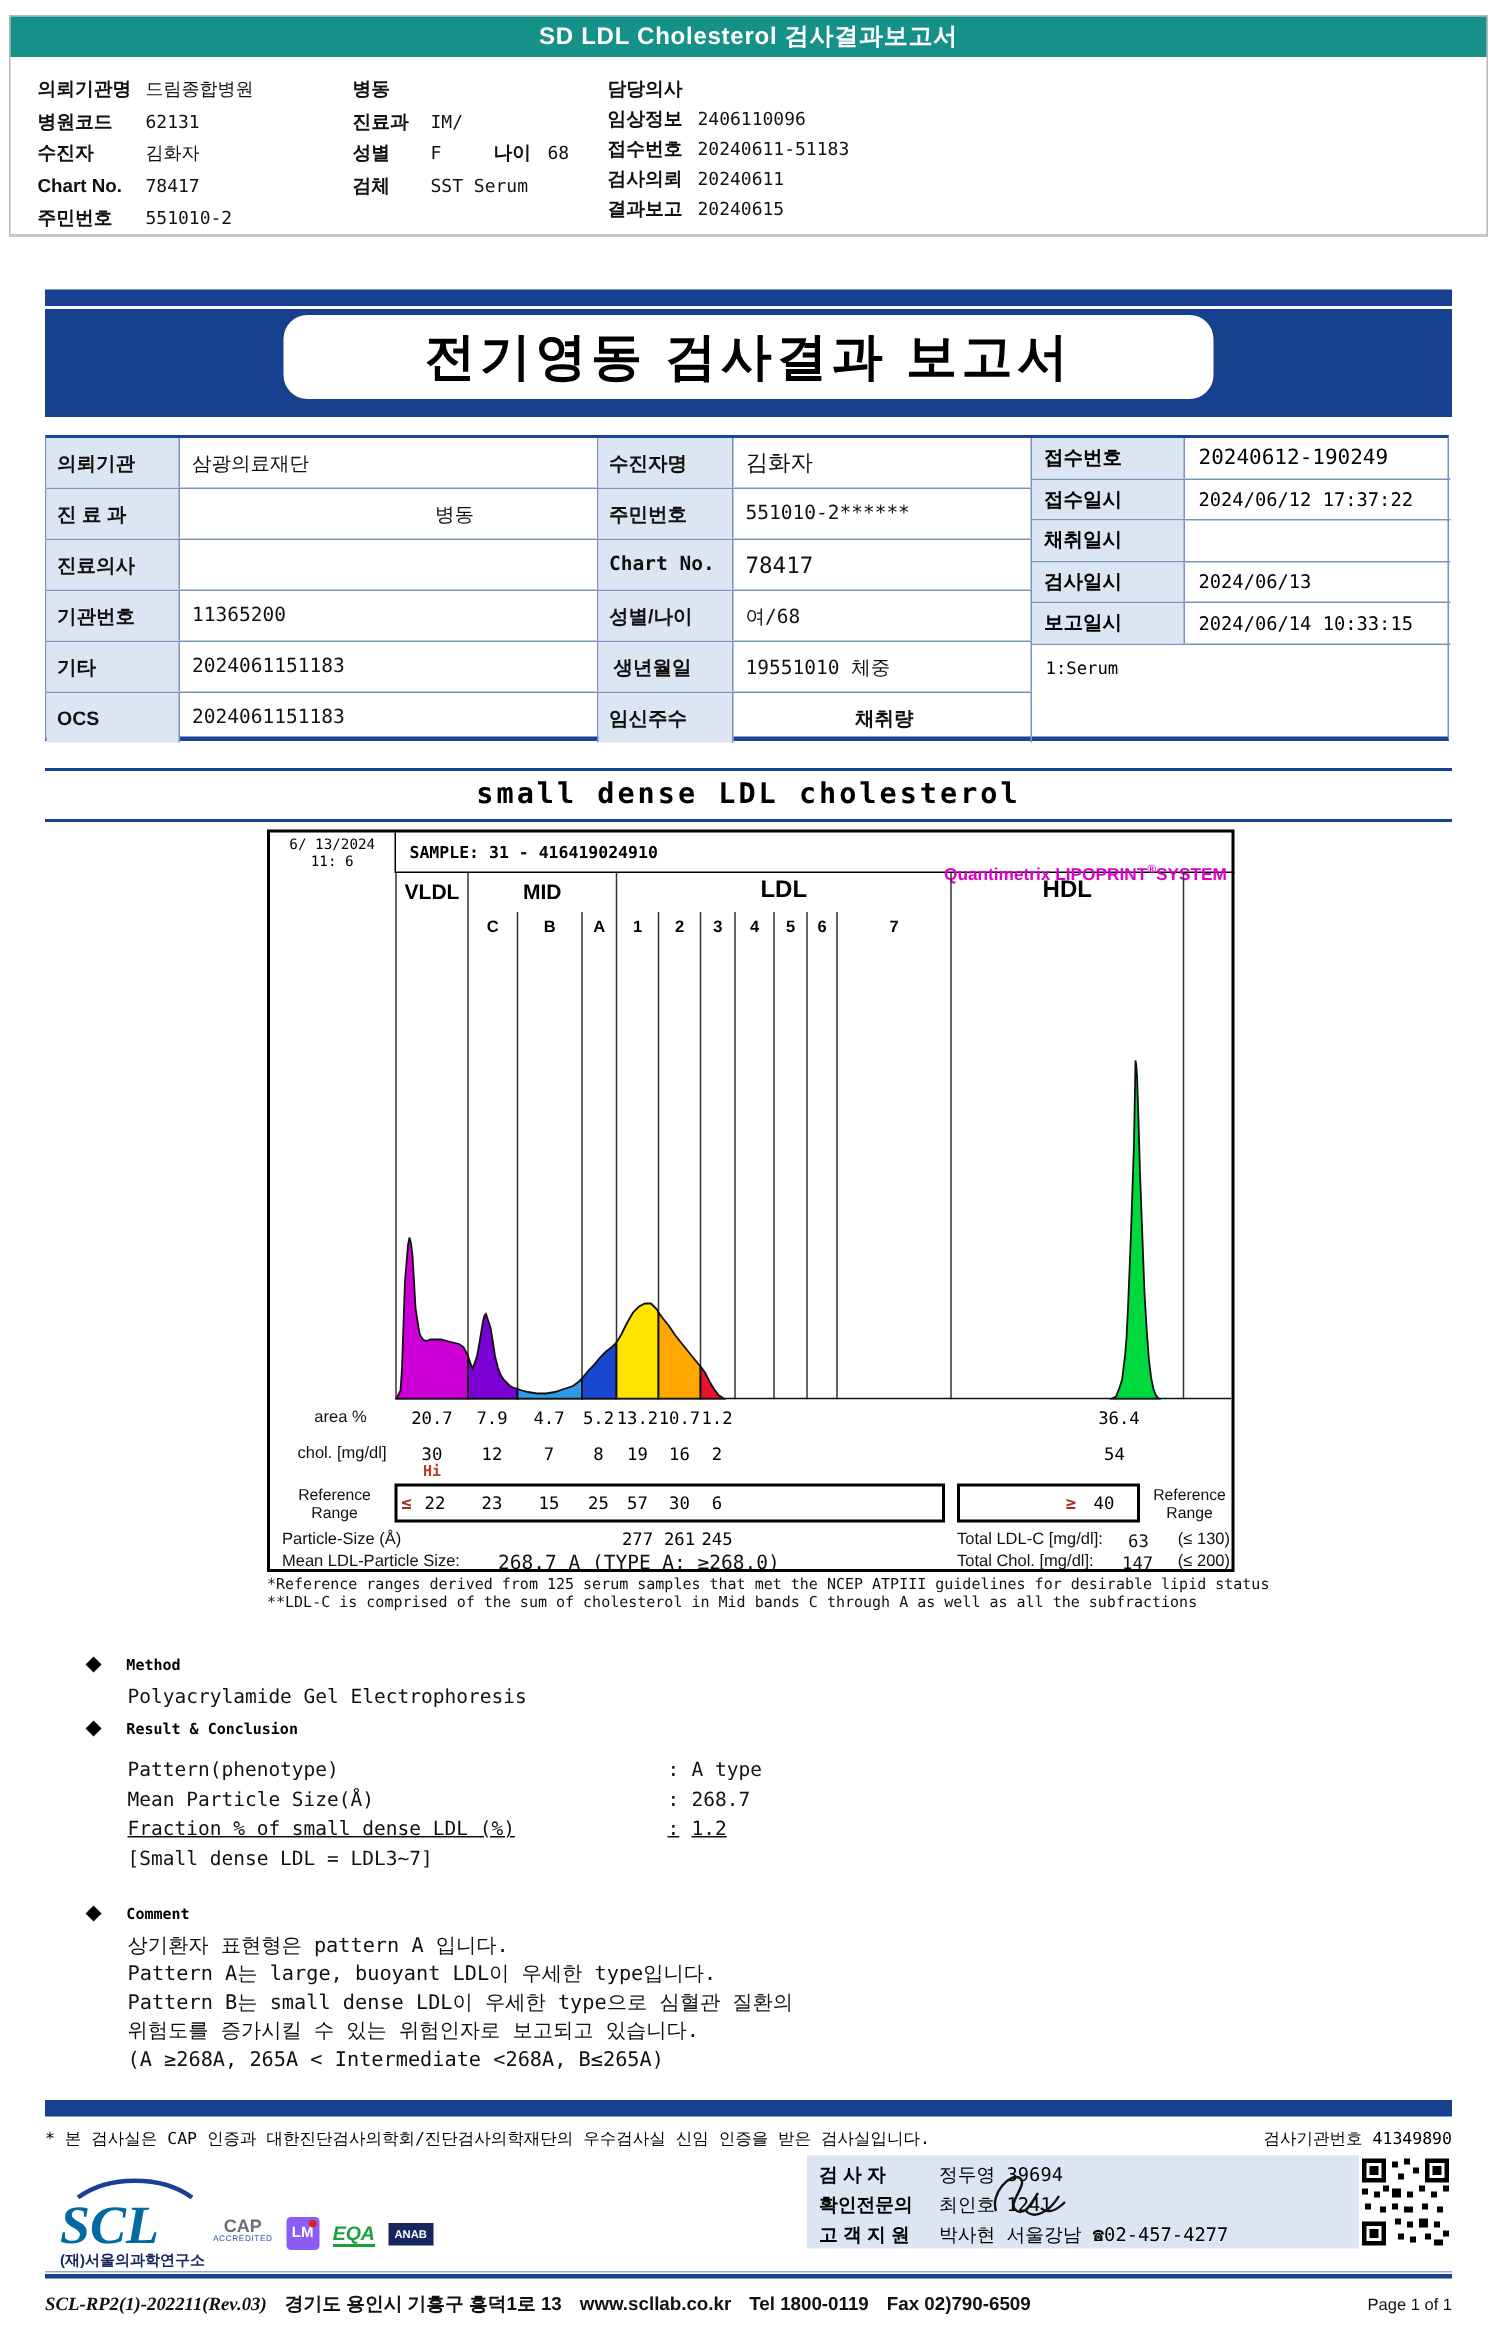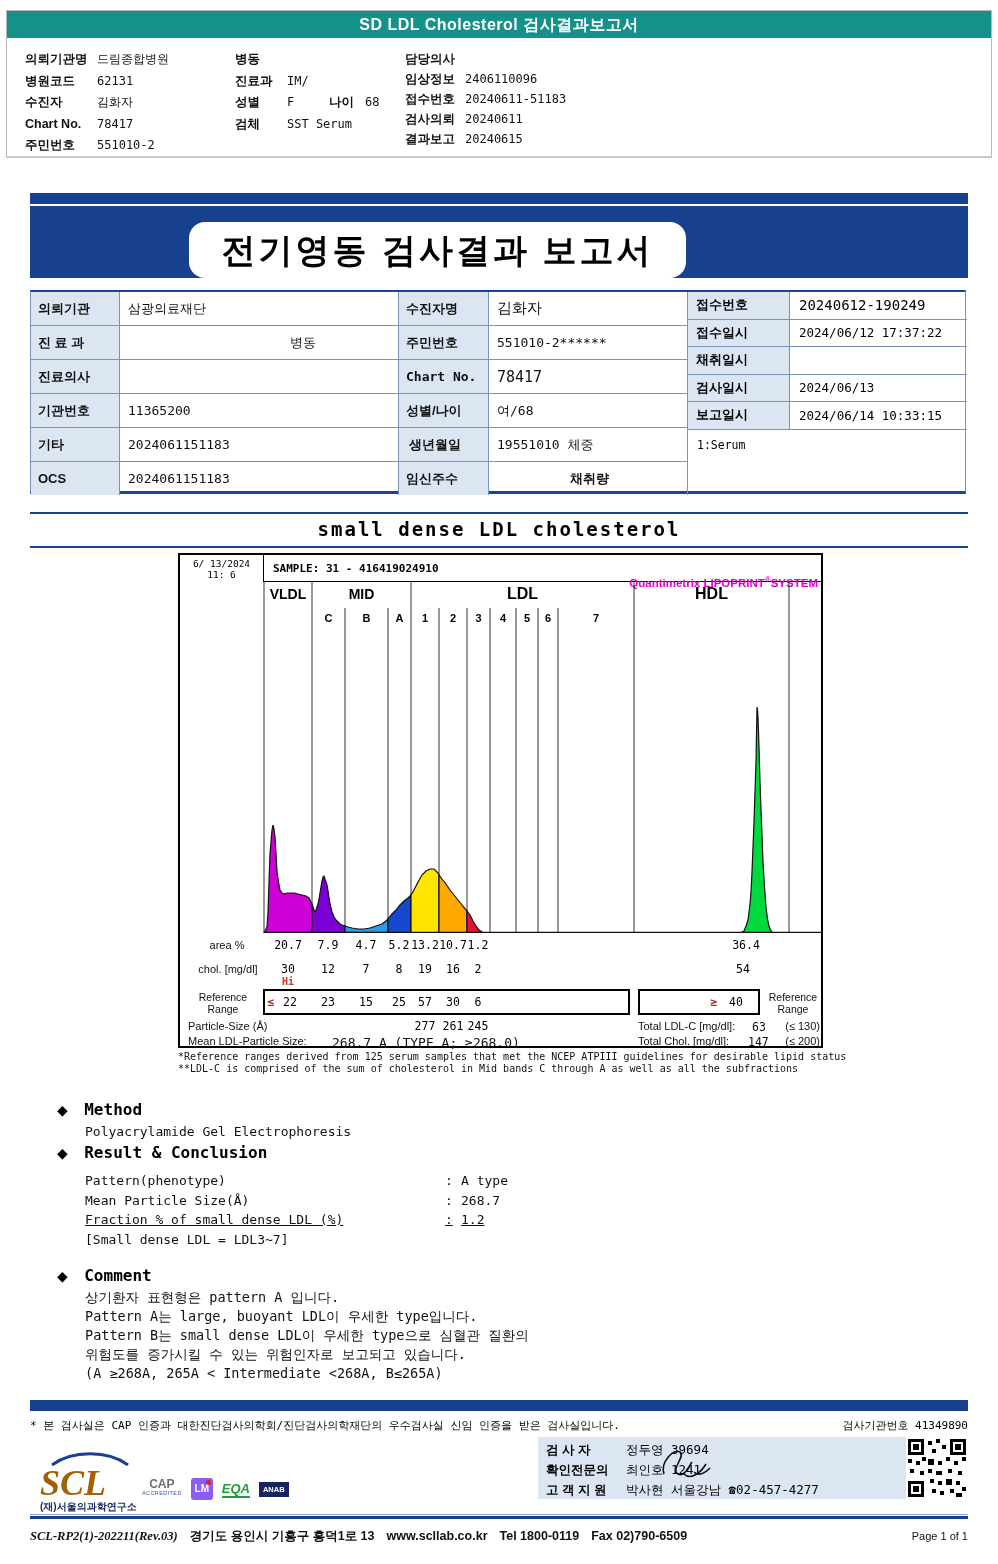--- a/index.html
+++ b/index.html
@@ -12,21 +12,21 @@
   .hdr-box { left:6px; top:10px; width:986px; height:148px; border:1px solid #b9b9b9; border-bottom:2px solid #c9c9c9; background:#fff; }
   .hdr-teal { position:absolute; left:0; top:0; width:100%; height:27px; background:#16918a; color:#fff; font-weight:bold; font-size:16px; text-align:center; line-height:27px; letter-spacing:.5px; }
   .hcol { position:absolute; top:38px; }
   .hrow { display:flex; line-height:21.5px; }
   .hlab { font-weight:bold; font-size:12.5px; color:#111; }
   .hval { font-size:12px; color:#111; font-family:"DejaVu Sans Mono", monospace; }
 
   
   .bar-navy { background:#17418e; }
   .banner { left:30px; top:206px; width:938px; height:72px; background:#17418e; }
-  .banner-win { position:absolute; left:159px; top:16px; width:497px; height:56px; background:#fff; border-radius:16px; }
+  .banner-win { position:absolute; left:159px; top:4px; width:620px; height:56px; background:#fff; border-radius:16px; }
   .banner-title { width:100%; text-align:center; font-size:34px; font-weight:bold; color:#000; letter-spacing:3px; line-height:56px; }
 
   
   .ptable { left:30px; top:290px; width:936px; height:204px; border-top:2px solid #1a4596; border-bottom:3px solid #1a4596; border-left:1px solid #7a93bd; border-right:1px solid #7a93bd; background:#fff; }
   .prow { position:absolute; left:0; width:657px; height:34px; display:flex; border-bottom:1px solid #7a93bd; }
   .pcell { border-right:1px solid #7a93bd; display:flex; align-items:center; overflow:hidden; white-space:nowrap; }
   .plab { background:#dce6f2; font-weight:bold; font-size:13px; padding-left:7px; color:#111; }
   .pval { font-size:13px; padding-left:8px; color:#111; }
   .rrow { position:absolute; left:657px; width:279px; height:27.5px; display:flex; border-bottom:1px solid #7a93bd; }
   .rlab { width:102px; background:#dce6f2; font-weight:bold; font-size:13px; padding-left:8px; border-right:1px solid #7a93bd; display:flex; align-items:center; }
@@ -43,29 +43,29 @@
   .c-sys { font-size:11.5px; font-weight:bold; color:#dd00cc;margin-top:28px; }
   .bandlab { position:absolute; top:27px; height:26px; text-align:center; font-weight:bold; font-size:14px; line-height:24px; }
   .sublab { position:absolute; top:53px; height:22px; text-align:center; font-weight:bold; font-size:11px; line-height:20px; }
   .cv { position:absolute; font-size:11.5px; text-align:center; width:44px; font-family:"DejaVu Sans Mono", monospace; }
   .clab { position:absolute; font-size:11px; color:#111; }
   .refbox { position:absolute; border:2px solid #000; background:transparent; }
 
   .fnote { left:178px; top:1051px; width:680px; font-size:10px; line-height:12px; font-family:"DejaVu Sans Mono", monospace; color:#111; }
 
   .diamond { font-size:14px; color:#000; }
-  .sechead { font-weight:bold; font-size:16px; font-family:"DejaVu Sans Mono", monospace; }
+  .sechead { font-weight:bold; font-size:10px; font-family:"DejaVu Sans Mono", monospace; }
   .secbody { font-size:13px; font-family:"DejaVu Sans Mono", monospace; color:#111; }
 
   
   .staffbox { left:538px; top:1437px; width:368px; height:62px; background:#dce6f2; padding:3px 0 0 8px; }
   .staffrow { display:flex; line-height:20px; }
   .stlab { font-weight:bold; font-size:12.5px; width:80px; }
   .stval { font-size:12.5px; font-family:"DejaVu Sans Mono", monospace; }
-  .scl-logo { font-family:"Liberation Serif", serif; font-style:italic; font-weight:bold; font-size:36px; color:#a16207; line-height:34px; }
+  .scl-logo { font-family:"Liberation Serif", serif; font-style:italic; font-weight:bold; font-size:36px; color:#0369a1; line-height:34px; }
   .scl-org { font-size:10px; font-weight:bold; color:#15265e; }
   .bottomline { left:30px; top:1528px; width:938px; display:flex; align-items:baseline; gap:12px; font-size:12.5px; font-weight:bold; color:#111; }
 </style>
 </head>
 <body>
 
 <div class="page">
 
   <div class="abs hdr-box">
     <div class="hdr-teal">SD LDL Cholesterol 검사결과보고서</div>

